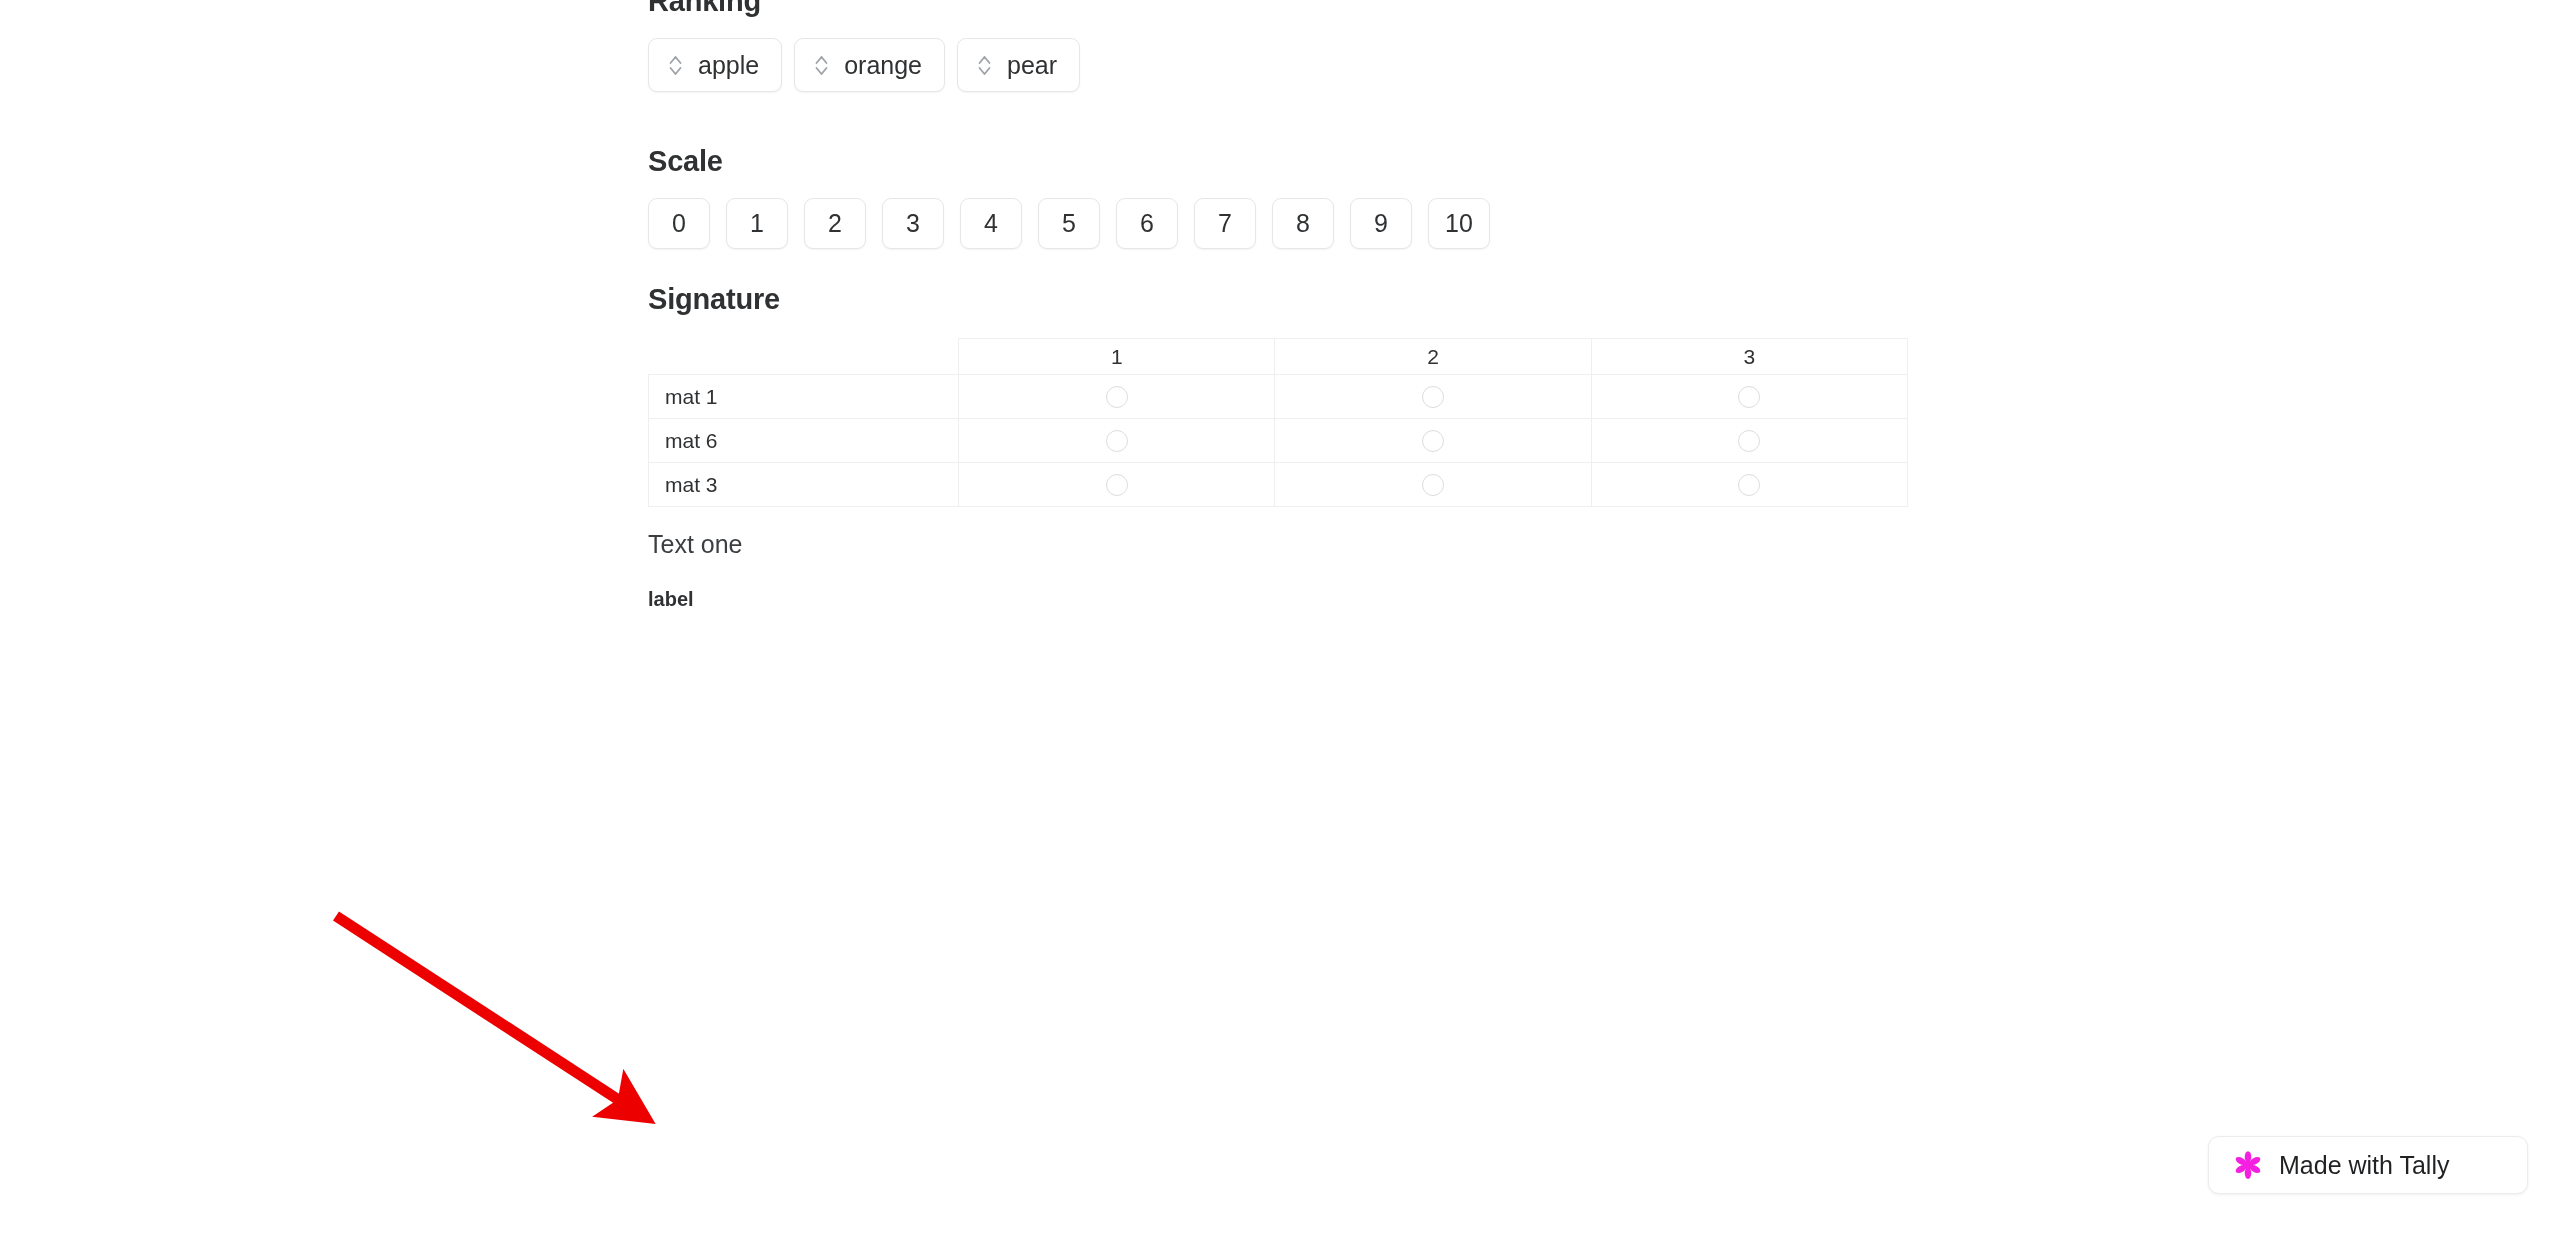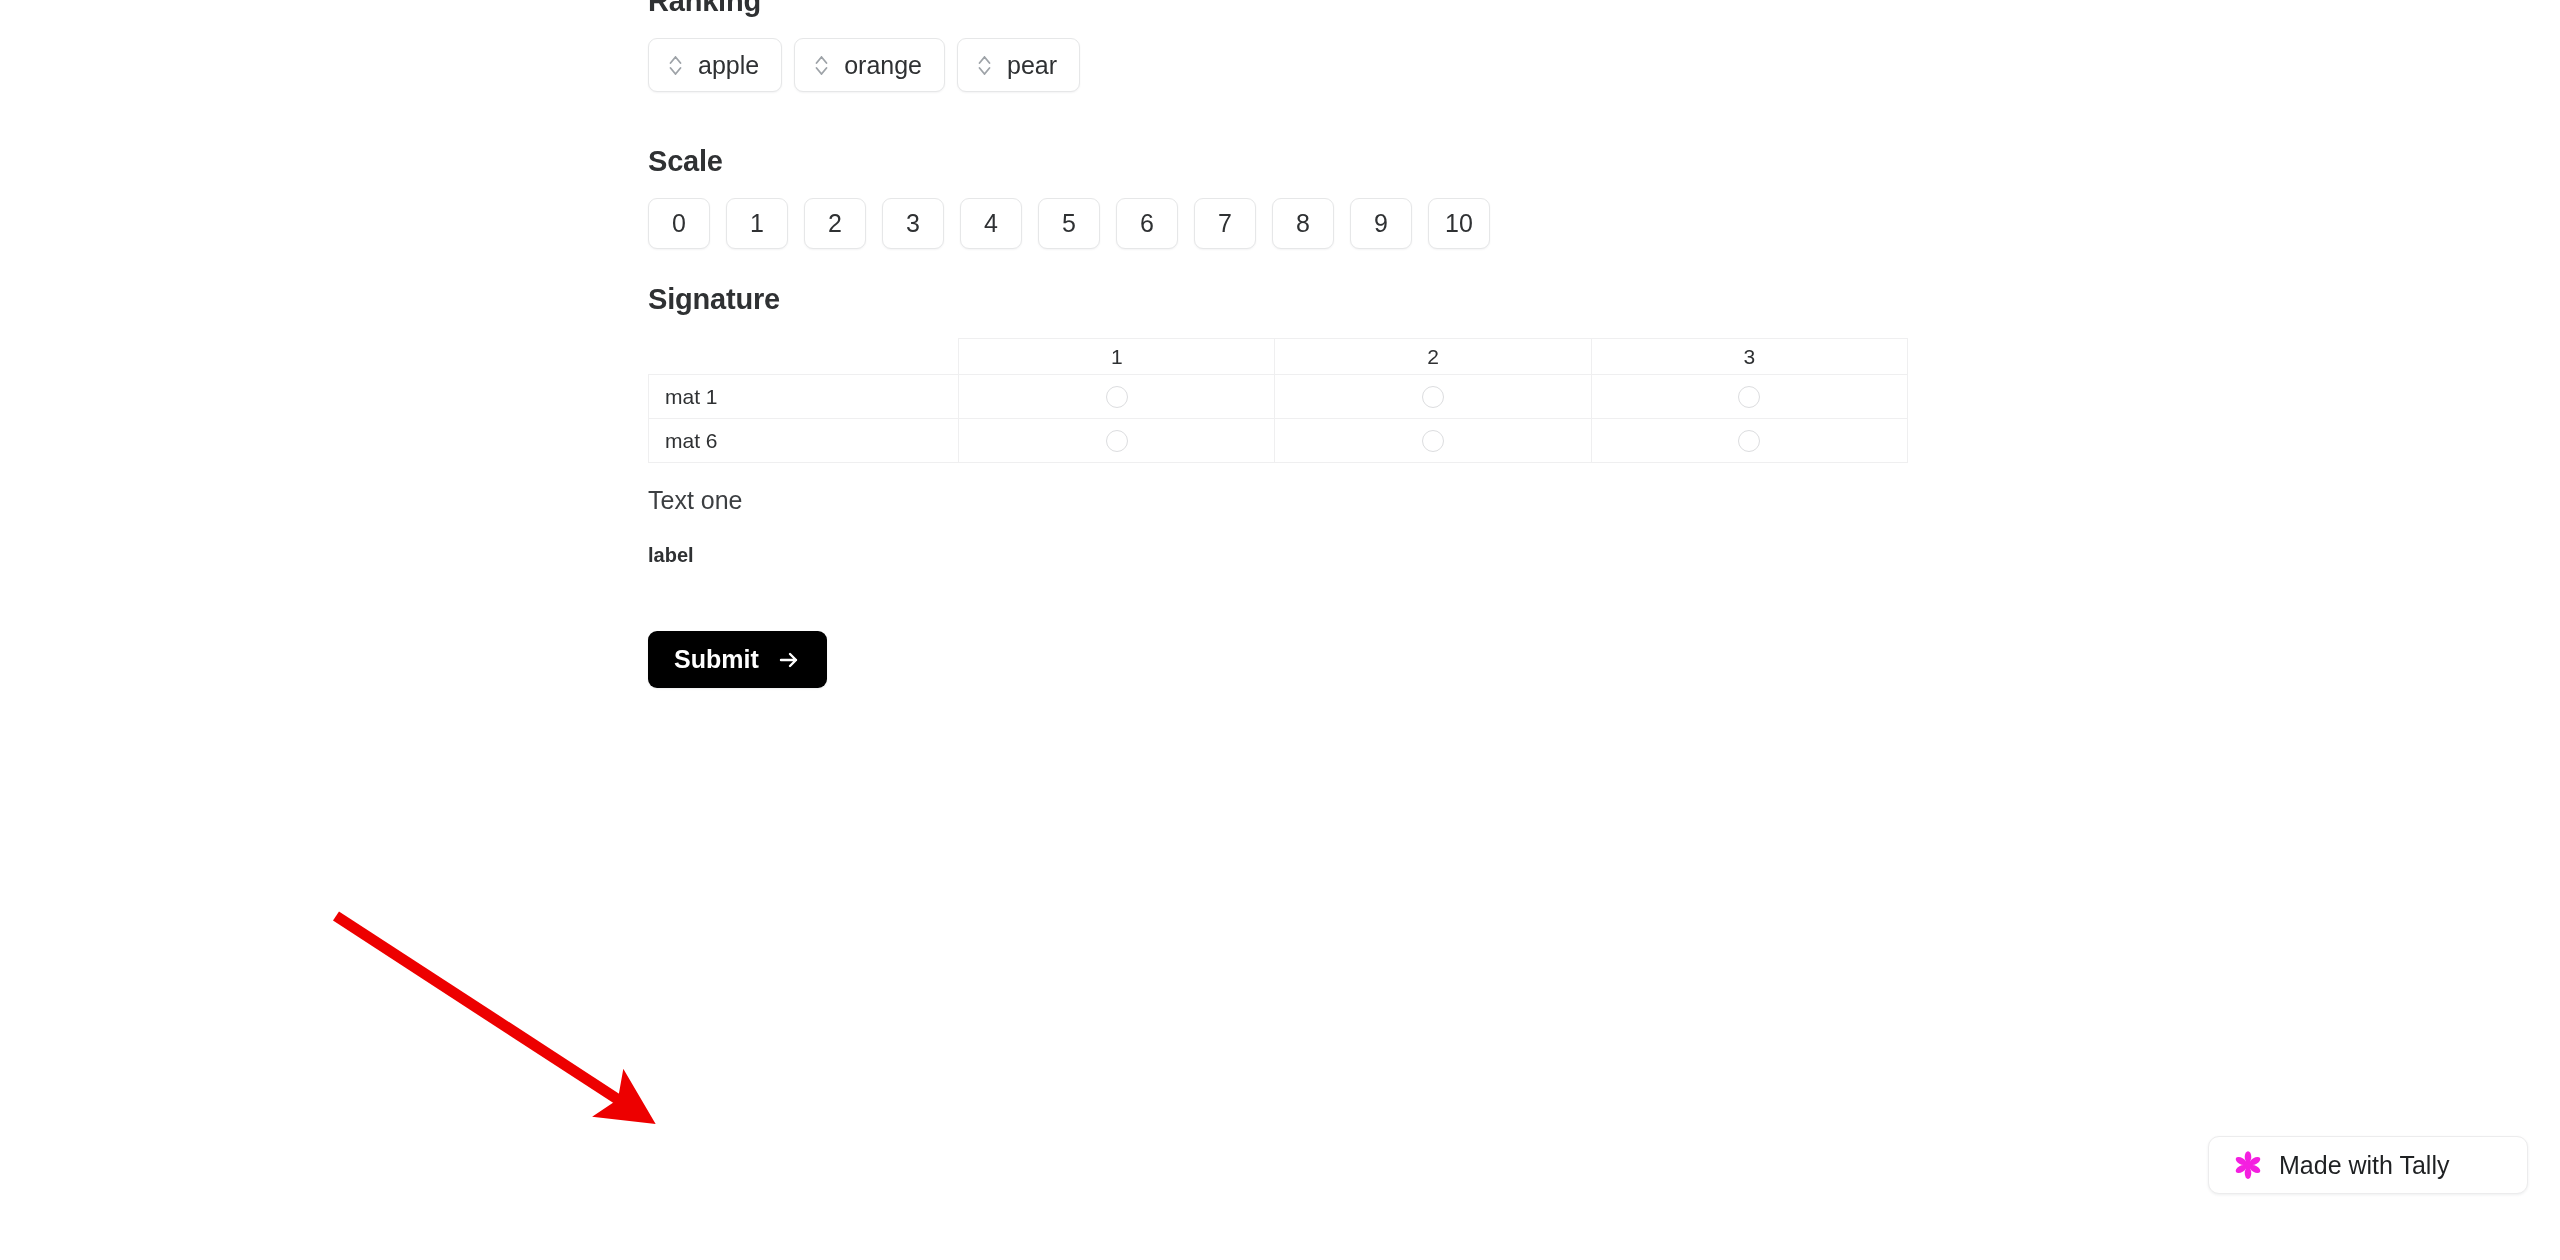--- a/index.html
+++ b/index.html
@@ -293,36 +293,34 @@
             <td class="opt"><span class="radio-dot"></span></td>
             <td class="opt"><span class="radio-dot"></span></td>
             <td class="opt"><span class="radio-dot"></span></td>
           </tr>
           <tr>
             <td class="row-label">mat 6</td>
             <td class="opt"><span class="radio-dot"></span></td>
             <td class="opt"><span class="radio-dot"></span></td>
             <td class="opt"><span class="radio-dot"></span></td>
           </tr>
+          <tr>
+            <td class="row-label">mat 3</td>
+            <td class="opt"><span class="radio-dot"></span></td>
+            <td class="opt"><span class="radio-dot"></span></td>
+            <td class="opt"><span class="radio-dot"></span></td>
+          </tr>
         </tbody>
       </table>
     </div>
 
     <div class="text-one">Text one</div>
 
     <div class="label-bold">label</div>
 
-    <div class="submit-wrap">
-      <button class="submit-btn">
-        <span>Submit</span>
-        <svg class="submit-arrow" viewBox="0 0 24 24">
-          <path d="M4 12 H19 M13 6 L19 12 L13 18" fill="none" stroke="#ffffff" stroke-width="2.4" stroke-linecap="round" stroke-linejoin="round"></path>
-        </svg>
-      </button>
-    </div>
 
   </div>
 
   <div class="tally-badge">
     <svg class="tally-flower" viewBox="0 0 32 32">
       <g fill="#F41FE0">
         <ellipse cx="16" cy="7.4" rx="3.5" ry="6.2"></ellipse>
         <ellipse cx="16" cy="24.6" rx="3.5" ry="6.2"></ellipse>
         <ellipse cx="16" cy="7.4" rx="3.5" ry="6.2" transform="rotate(60 16 16)"></ellipse>
         <ellipse cx="16" cy="24.6" rx="3.5" ry="6.2" transform="rotate(60 16 16)"></ellipse>

